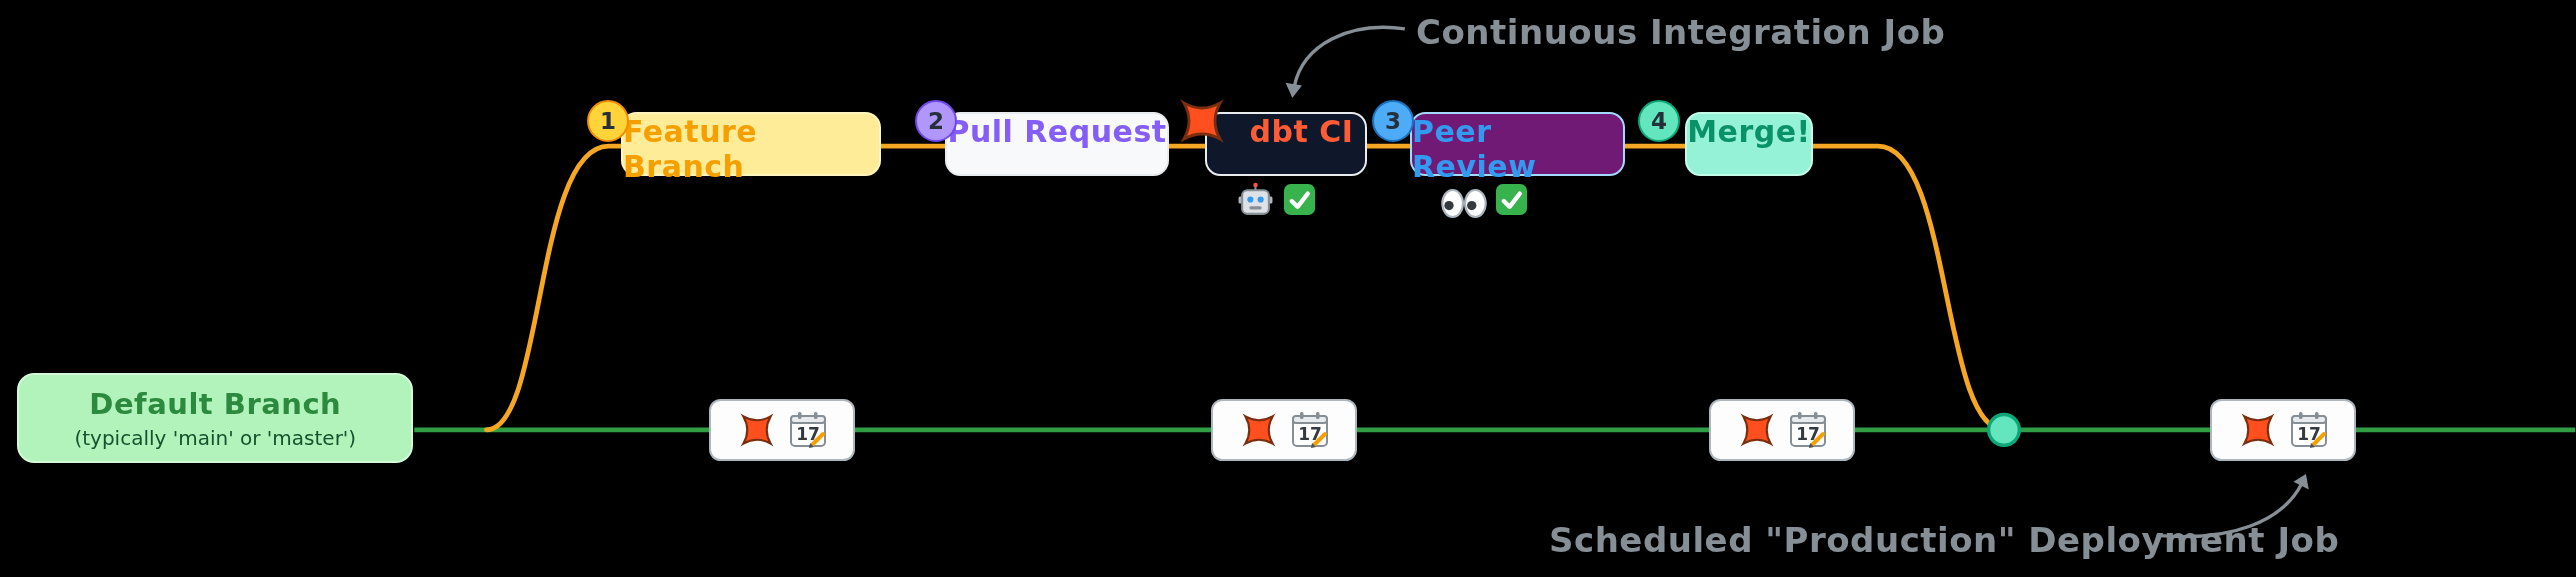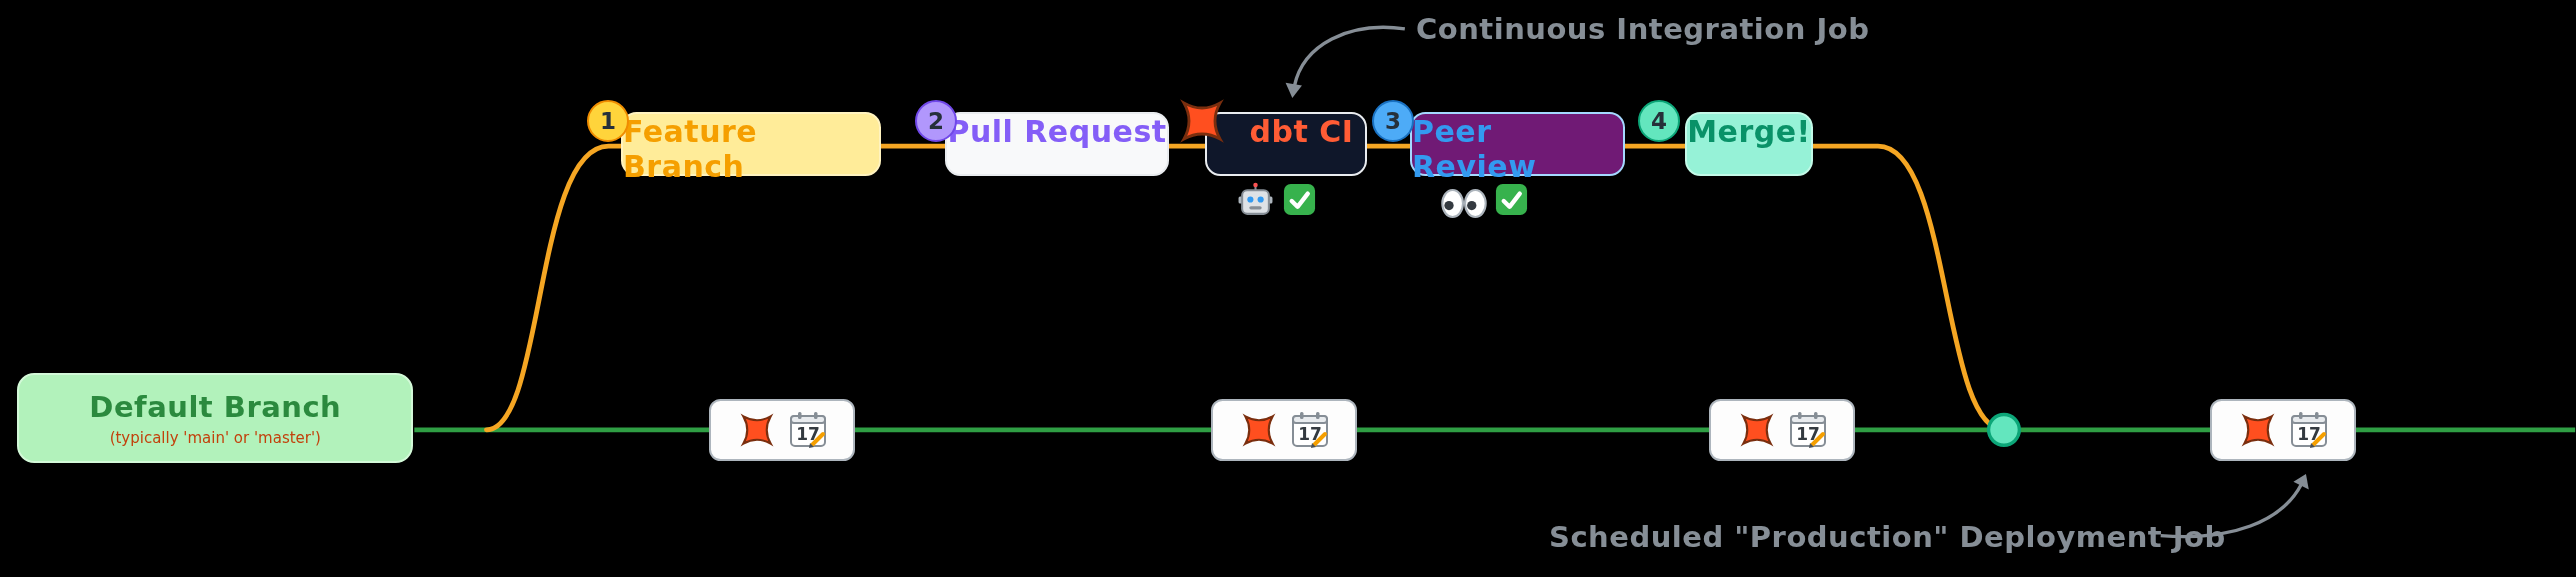--- a/index.html
+++ b/index.html
@@ -24,30 +24,30 @@
   .badge-3{left:1372px;background:#4dabf7;border-color:#1971c2;}
   .badge-4{left:1638px;background:#63e6be;border-color:#0ca678;}
 
   .dbt-ci-logo{position:absolute;left:1174px;top:93px;z-index:5;line-height:0;}
   .status-icon{position:absolute;z-index:3;line-height:0;}
   .pos-robot{left:1237px;top:182px;}
   .pos-check-ci{left:1282px;top:182px;}
   .pos-eyes{left:1441px;top:188px;}
   .pos-check-review{left:1494px;top:182px;}
 
-  .annotation{position:absolute;color:#868e96;font-size:29px;font-weight:600;white-space:nowrap;z-index:3;
+  .annotation{position:absolute;color:#868e96;font-size:34px;font-weight:600;white-space:nowrap;z-index:3;
               letter-spacing:0.5px;}
   .pos-ci-label{left:1416px;top:11.5px;}
   .pos-sched-label{left:1549px;top:520px;}
 
   .default-branch{position:absolute;left:17.3px;top:373px;width:396px;height:90px;background:#b2f2bb;
                   border:2.9px solid #d3f9d8;border-radius:17.3px;display:flex;flex-direction:column;
                   align-items:center;justify-content:center;z-index:3;box-sizing:border-box;}
   .db-title{color:#2b8a3e;font-size:29px;font-weight:700;letter-spacing:0.5px;}
-  .db-sub{color:#c2410c;font-size:15px;margin-top:5px;}
+  .db-sub{color:#14532d;font-size:20px;margin-top:5px;}
 
   .job-marker{position:absolute;top:399px;width:146px;height:62px;background:#fdfdfd;
               border:2.4px solid #adb5bd;border-radius:11.5px;display:flex;align-items:center;
               justify-content:center;gap:9.6px;z-index:3;box-sizing:border-box;line-height:0;}
   .jm-1{left:709px;} .jm-2{left:1211px;} .jm-3{left:1709px;} .jm-4{left:2210px;}
   .cal-day{font-family:"DejaVu Sans",sans-serif;font-weight:bold;font-size:17px;fill:#343a40;}
 </style>
 </head>
 <body>
 

